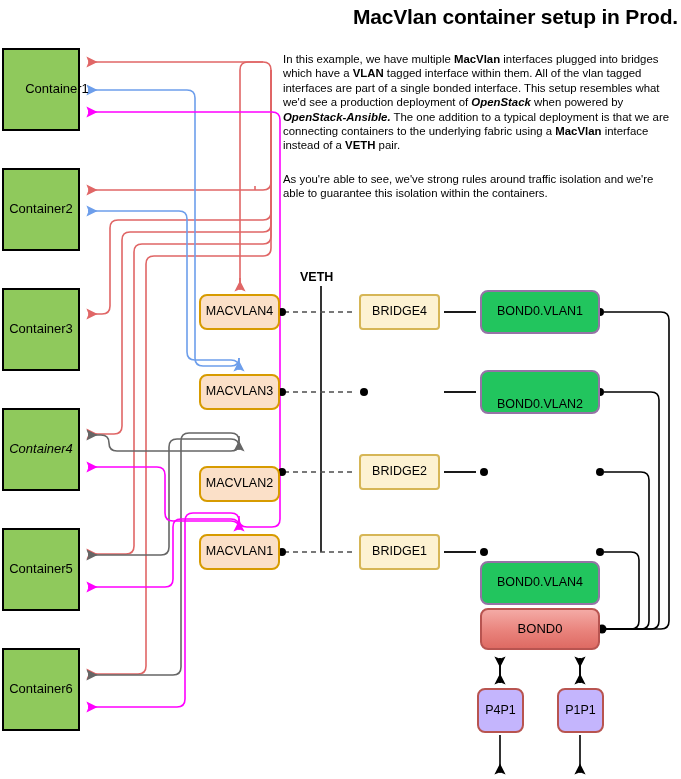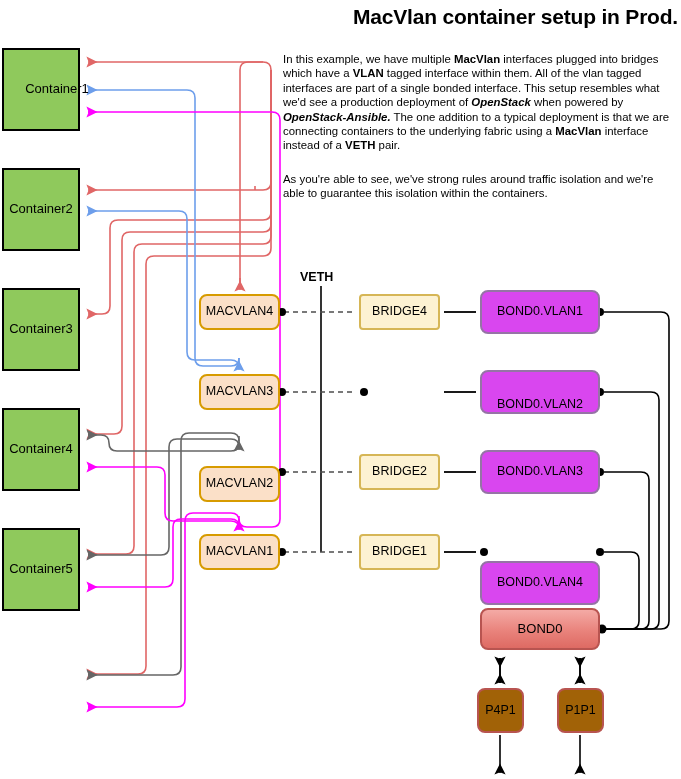--- a/index.html
+++ b/index.html
@@ -8,24 +8,24 @@
   #canvas{position:absolute;left:0;top:0;width:681px;height:779px;}
   svg.wires{position:absolute;left:0;top:0;width:681px;height:779px;pointer-events:none;}
 
   .node{position:absolute;box-sizing:border-box;display:flex;align-items:center;
         justify-content:center;text-align:center;}
   .node span{display:block;line-height:1.1;}
 
   .container-node{background:#8fc95c;border:2px solid #000;font-size:13px;color:#000;}
   .macvlan-node{background:#fbe0c8;border:2px solid #d79b00;border-radius:8px;font-size:12.5px;}
   .bridge-node{background:#fdf2d2;border:2px solid #d6b656;border-radius:4px;font-size:12.5px;}
-  .vlan-node{background:#d946ef;border:2px solid #9673a6;border-radius:8px;font-size:12.5px;}
+  .vlan-node{background:#22c55e;border:2px solid #9673a6;border-radius:8px;font-size:12.5px;}
   .bond-node{background:linear-gradient(180deg,#f4aaa5 0%,#e9837c 55%,#de6a63 100%);
              border:2px solid #b85450;border-radius:8px;font-size:13px;}
-  .port-node{background:#a16207;border:2px solid #b85450;border-radius:8px;font-size:12.5px;}
+  .port-node{background:#c4b5fd;border:2px solid #b85450;border-radius:8px;font-size:12.5px;}
 
   #title{position:absolute;left:283px;top:5px;width:395px;text-align:right;
          font-size:21px;font-weight:bold;letter-spacing:-0.2px;}
   .para{position:absolute;left:283px;width:394px;font-size:11.4px;line-height:14.4px;
         text-align:left;color:#000;}
   #para1{top:52px;}
   #para2{top:172px;}
   .para b{font-weight:bold;}
   .para i{font-style:italic;font-weight:bold;}
 
@@ -160,26 +160,29 @@
 
   <div class="node container-node" id="c0" style="left: 2px; top: 48px; width: 78px; height: 83px; padding-left: 32px;">
       <span>Container1</span>
     </div>
   <div class="node container-node" id="c1" style="left: 2px; top: 168px; width: 78px; height: 83px;">
       <span>Container2</span>
     </div>
   <div class="node container-node" id="c2" style="left: 2px; top: 288px; width: 78px; height: 83px;">
       <span>Container3</span>
     </div>
-  <div class="node container-node" id="c3" style="left: 2px; top: 408px; width: 78px; height: 83px;">
+  <div class="node container-node" id="c3" style="left: 2px; top: 408px; width: 78px; height: 83px; font-style: italic;">
       <span>Container4</span>
     </div>
   <div class="node container-node" id="c4" style="left: 2px; top: 528px; width: 78px; height: 83px;">
       <span>Container5</span>
     </div>
+  <div class="node container-node" id="c5" style="left: 2px; top: 648px; width: 78px; height: 83px;">
+      <span>Container6</span>
+    </div>
 
   <div class="node macvlan-node" id="m0" style="left: 199px; top: 294px; width: 81px; height: 36px;">
       <span>MACVLAN4</span>
     </div>
   <div class="node macvlan-node" id="m1" style="left: 199px; top: 374px; width: 81px; height: 36px;">
       <span>MACVLAN3</span>
     </div>
   <div class="node macvlan-node" id="m2" style="left: 199px; top: 466px; width: 81px; height: 36px;">
       <span>MACVLAN2</span>
     </div>
@@ -196,23 +199,20 @@
   <div class="node bridge-node" id="b3" style="left: 359px; top: 534px; width: 81px; height: 36px;">
       <span>BRIDGE1</span>
     </div>
 
   <div class="node vlan-node" id="v0" style="left: 480px; top: 290px; width: 120px; height: 44px;">
       <span>BOND0.VLAN1</span>
     </div>
   <div class="node vlan-node" id="v1" style="left: 480px; top: 370px; width: 120px; height: 44px; align-items: flex-end;">
       <span>BOND0.VLAN2</span>
     </div>
-  <div class="node vlan-node" id="v2" style="left: 480px; top: 450px; width: 120px; height: 44px;">
-      <span>BOND0.VLAN3</span>
-    </div>
   <div class="node vlan-node" id="v3" style="left: 480px; top: 561px; width: 120px; height: 44px;">
       <span>BOND0.VLAN4</span>
     </div>
 
   <div class="node bond-node" id="bond" style="left: 480px; top: 608px; width: 120px; height: 42px;">
       <span>BOND0</span>
     </div>
   <div class="node port-node" id="p0" style="left: 477px; top: 688px; width: 47px; height: 45px;">
       <span>P4P1</span>
     </div>

